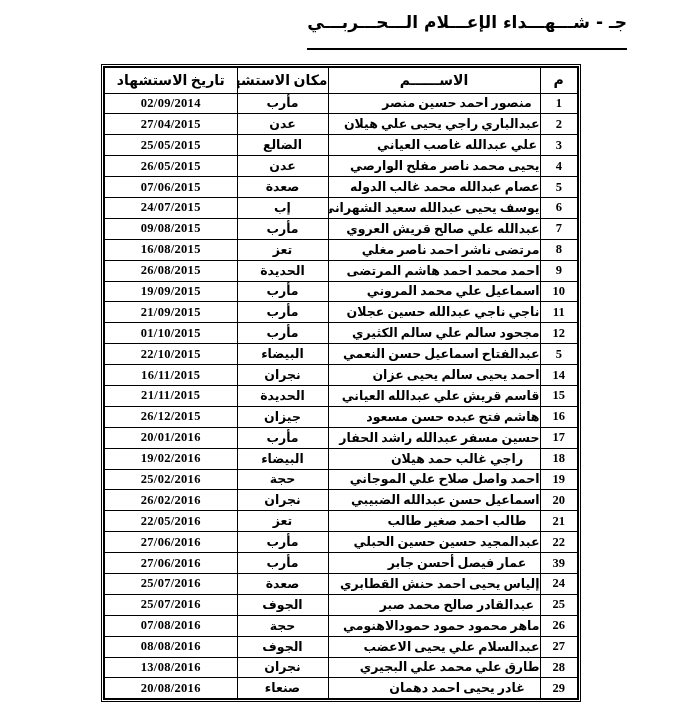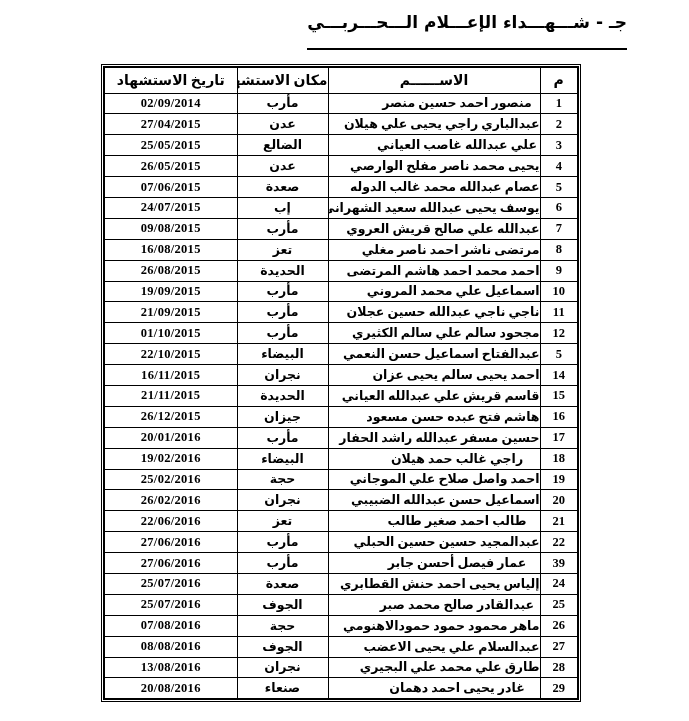--- a/index.html
+++ b/index.html
@@ -215,21 +215,21 @@
           <tr>
             <td class="cell cell-num">20</td>
             <td class="cell cell-name">اسماعيل حسن عبدالله الضبيبي</td>
             <td class="cell cell-place">نجران</td>
             <td class="cell cell-date">26/02/2016</td>
           </tr>
           <tr>
             <td class="cell cell-num">21</td>
             <td class="cell cell-name">طالب احمد صغير طالب</td>
             <td class="cell cell-place">تعز</td>
-            <td class="cell cell-date">22/06/2016</td>
+            <td class="cell cell-date">22/05/2016</td>
           </tr>
           <tr>
             <td class="cell cell-num">22</td>
             <td class="cell cell-name">عبدالمجيد حسين حسين الحبلي</td>
             <td class="cell cell-place">مأرب</td>
             <td class="cell cell-date">27/06/2016</td>
           </tr>
           <tr>
             <td class="cell cell-num">39</td>
             <td class="cell cell-name">عمار فيصل أحسن جابر</td>

